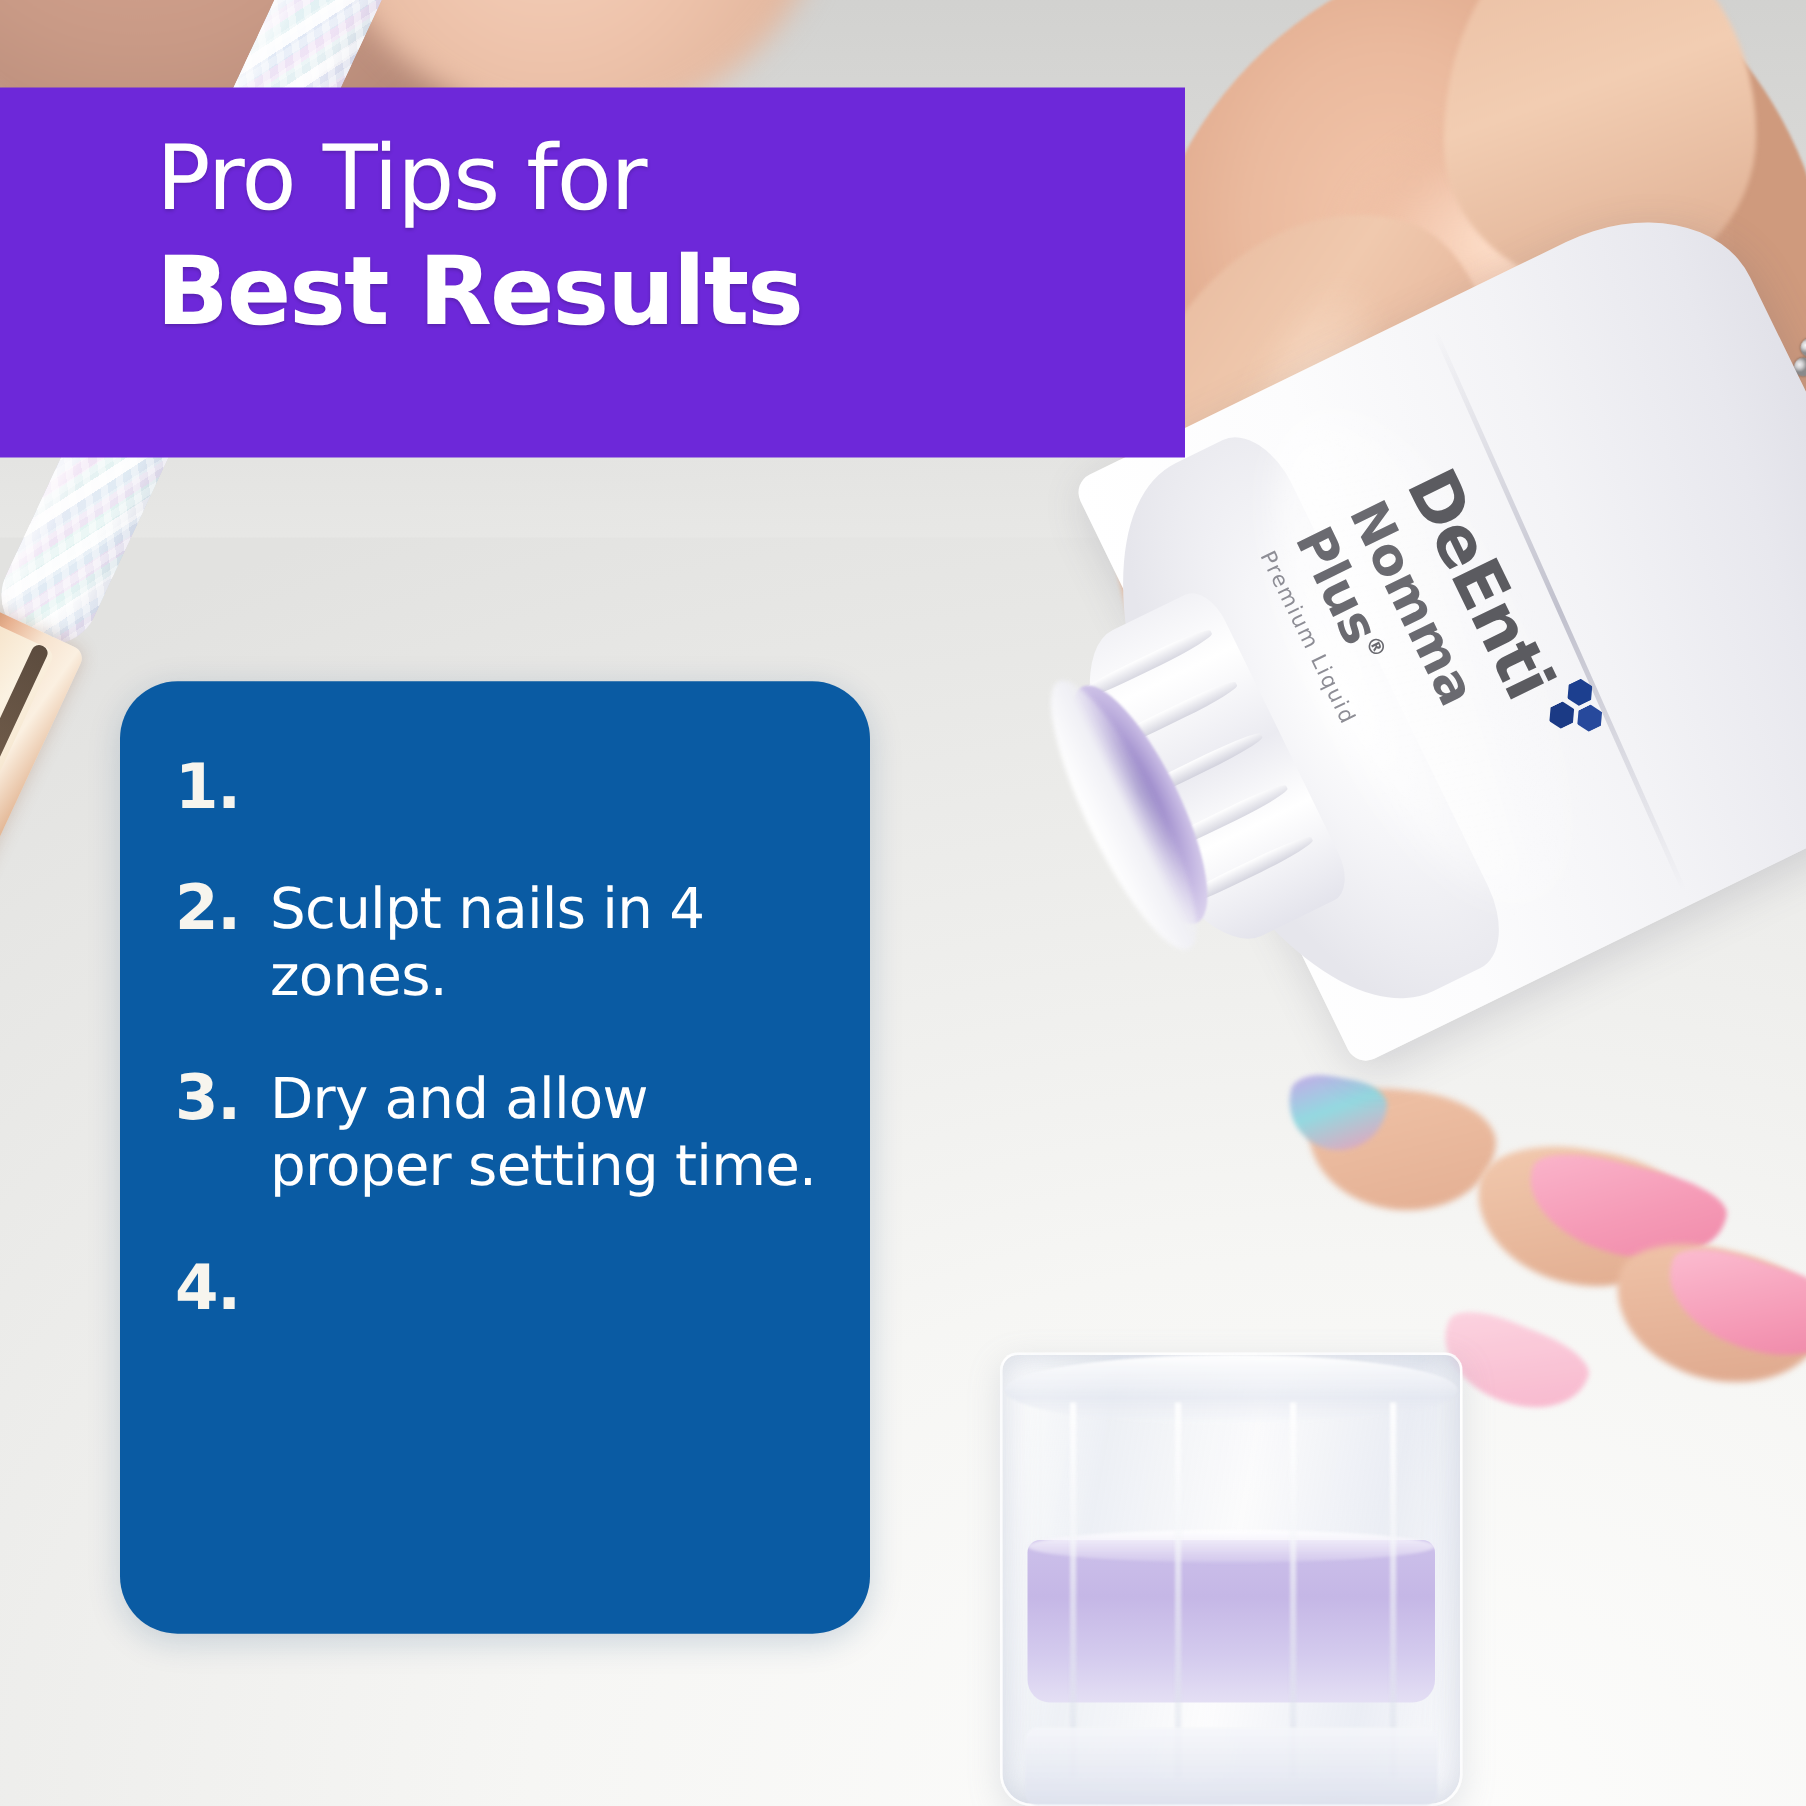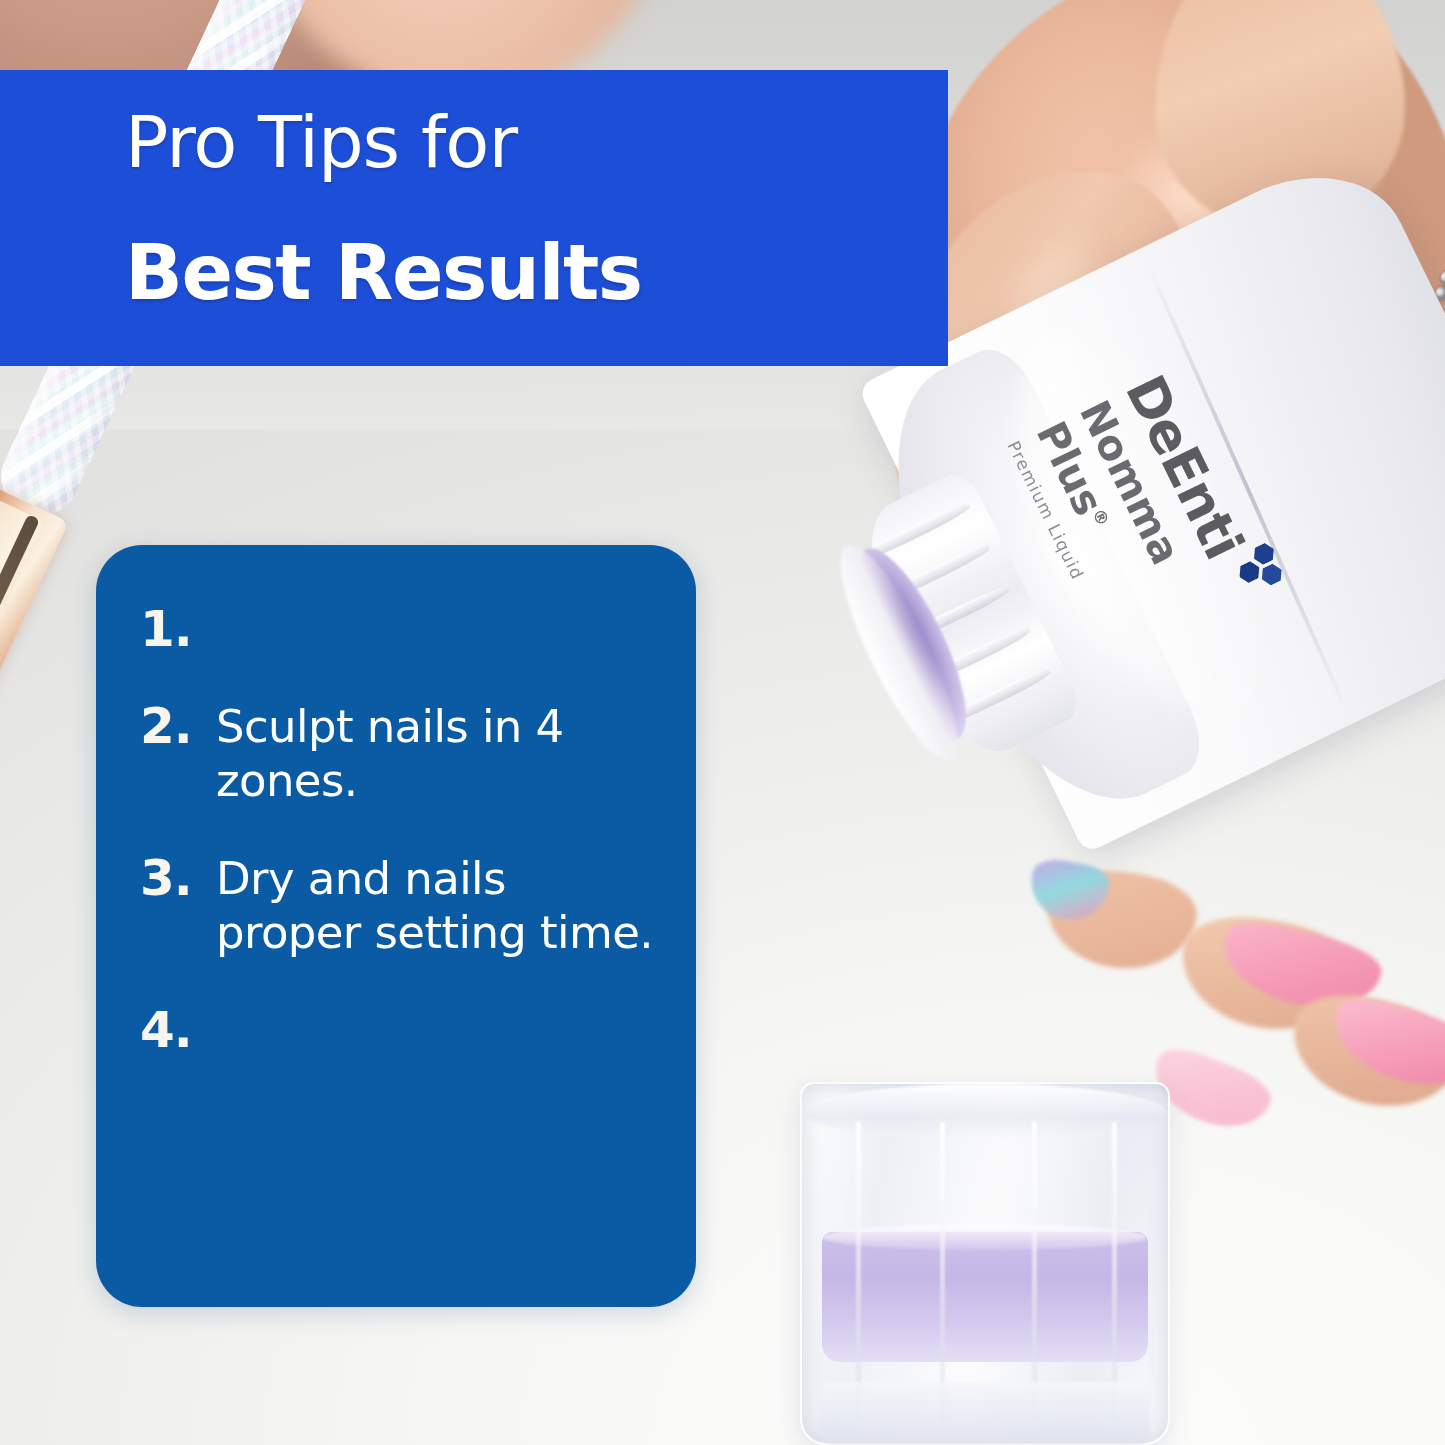--- a/index.html
+++ b/index.html
@@ -256,40 +256,39 @@
   .dish-base{
     position:absolute;left:20px;top:300px;width:330px;height:62px;
     border-radius:10px;
     background:linear-gradient(180deg, rgba(245,246,250,.85), rgba(222,226,238,.9));
     filter:blur(1px);
   }
 
   
   .header-band{
     position:absolute;left:0;top:70px;width:948px;height:296px;
-    background:#1d4ed8;
+    background:#6d28d9;
   }
   .header-band .h1{
     position:absolute;left:125px;top:34px;
     color:#ffffff;
     font-family:"DejaVu Sans", sans-serif;
     font-size:72px;font-weight:400;line-height:1.08;
     letter-spacing:-1px;
     white-space:nowrap;
     text-shadow:0 2px 3px rgba(0,0,0,.18);
   }
   .header-band .h2{
     position:absolute;left:125px;top:122px;
     color:#ffffff;
     font-family:"DejaVu Sans", sans-serif;
     font-size:76px;font-weight:700;line-height:1.08;
     letter-spacing:-1.5px;
     white-space:nowrap;
     text-shadow:0 2px 3px rgba(0,0,0,.2);
-    margin-top:40px;
   }
 
   
   .tips-card{
     position:absolute;left:96px;top:545px;width:600px;height:762px;
     background:#0a5ba3;
     border-radius:46px;
     box-shadow:0 6px 26px rgba(10,60,110,.18);
   }
   .tips-list{
@@ -432,21 +431,21 @@
       </div>
 
       <div class="tip tip-2">
         <div class="tip-num">2.</div>
         <div class="tip-text">Sculpt nails in 4
 zones.</div>
       </div>
 
       <div class="tip tip-3">
         <div class="tip-num">3.</div>
-        <div class="tip-text">Dry and nails
+        <div class="tip-text">Dry and allow
 proper setting time.</div>
       </div>
 
       <div class="tip tip-4">
         <div class="tip-num">4.</div>
       </div>
 
     </div>
   </div>
 

